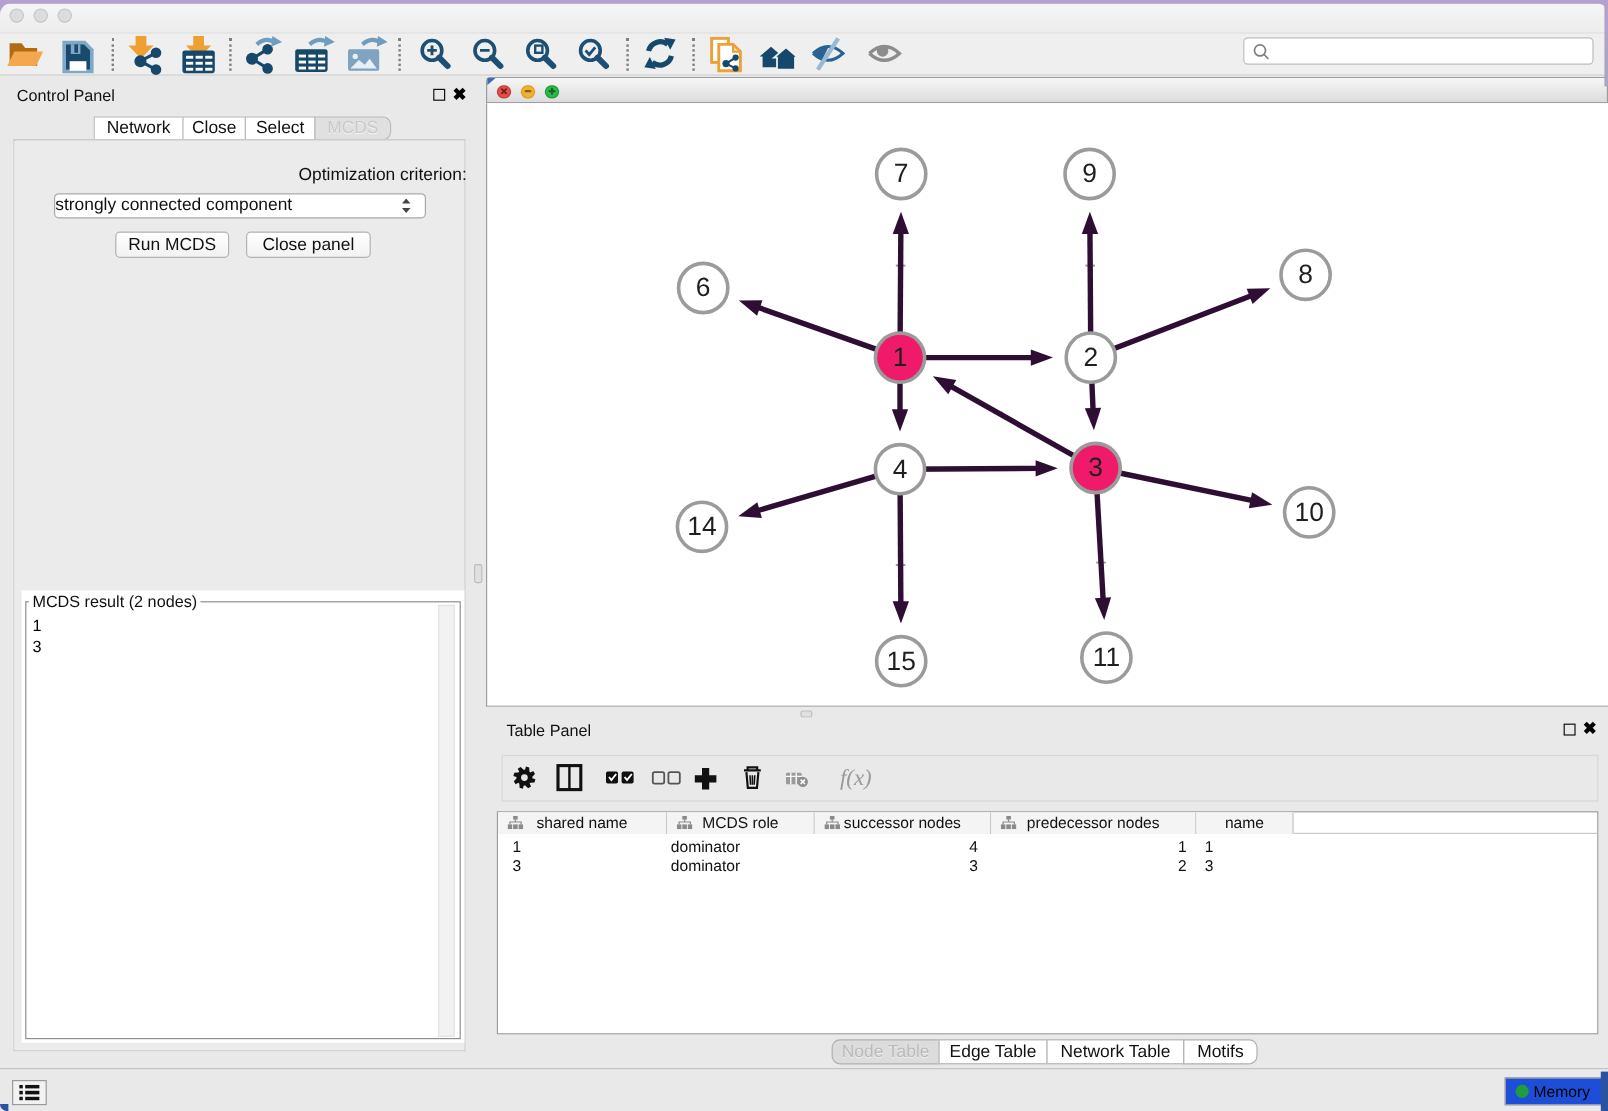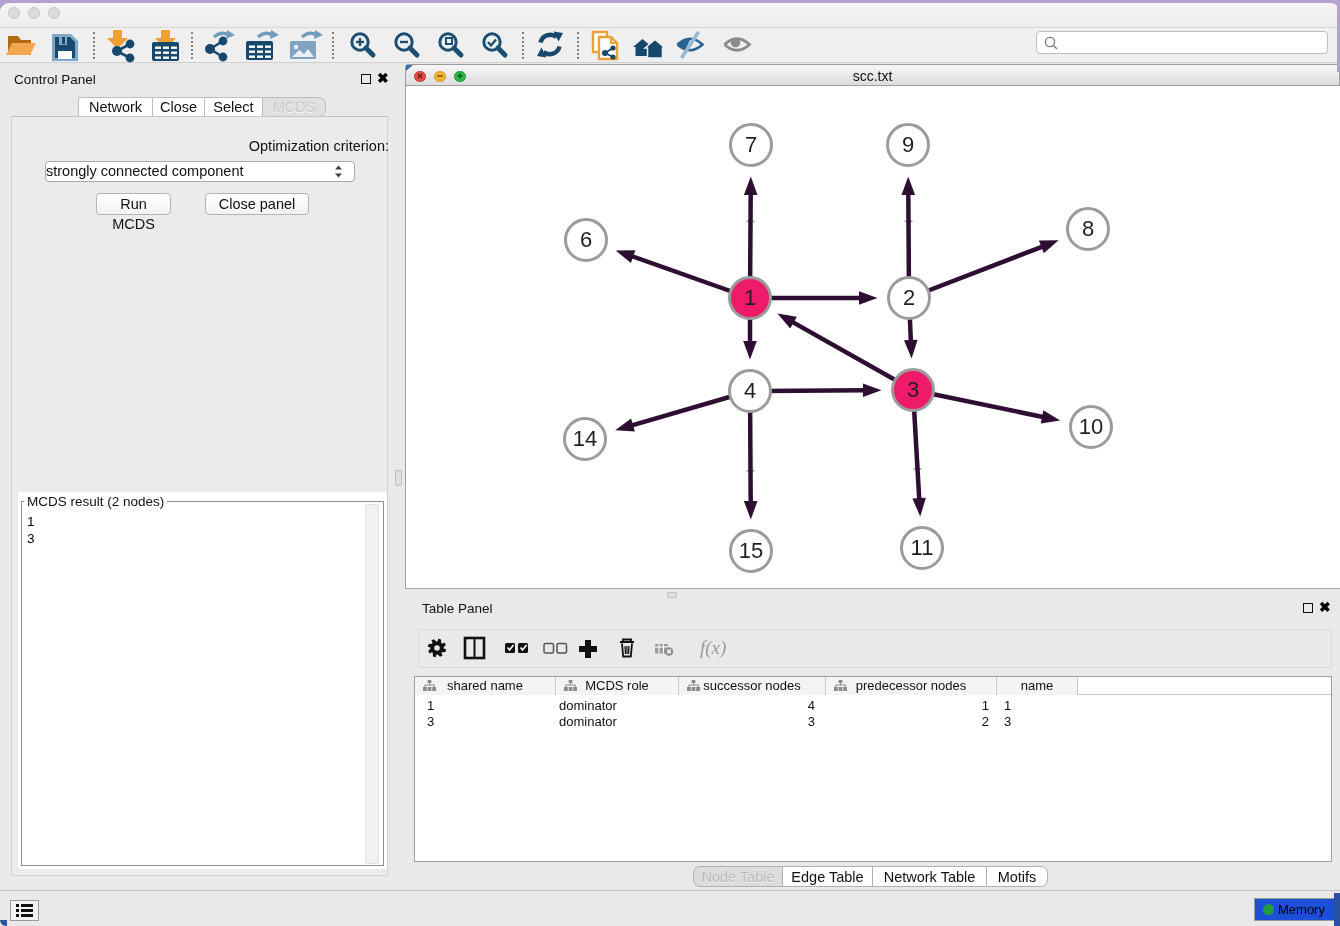--- a/index.html
+++ b/index.html
@@ -179,21 +179,21 @@
     <div class="tab tabsel" style="left:258px;width:64px;border-radius:0 7px 7px 0">MCDS</div>
   </div>
   <div class="abs inner">
     <div class="optlbl">Optimization criterion:</div>
     <div class="dd">strongly connected component
       <svg width="11" height="15" style="position:absolute;right:10px;top:2px" viewBox="0 0 11 15">
           <path d="M2 5.6 L5.5 1.4 L9 5.6 z" fill="#444"></path>
           <path d="M2 9.4 L5.5 13.6 L9 9.4 z" fill="#444"></path>
         </svg>
     </div>
-    <div class="btn" style="left:84px;width:75px">Run MCDS</div>
+    <div class="btn" style="left:84px;width:95px">Run MCDS</div>
     <div class="btn" style="left:193px;width:104px">Close panel</div>
     <div class="mcds">
       <div class="fs"></div>
       <div class="leg">MCDS result (2 nodes)</div>
       <div style="position:absolute;left:9px;top:21px;font-size:13.5px;line-height:17px">1<br>3</div>
       <div class="scroll"></div>
     </div>
   </div>
 </div>
 <div class="abs statusbar">
@@ -229,21 +229,20 @@
       <g stroke="#7c1a16" stroke-width="1.4">
           <line x1="3.8" y1="3.8" x2="8.2" y2="8.2"></line>
           <line x1="8.2" y1="3.8" x2="3.8" y2="8.2"></line>
         </g>
       <line x1="23.3" y1="6" x2="28.7" y2="6" stroke="#8a6210" stroke-width="1.8"></line>
       <g stroke="#0f6b22" stroke-width="1.8">
           <line x1="43.3" y1="6" x2="48.7" y2="6"></line>
           <line x1="46" y1="3.3" x2="46" y2="8.7"></line>
         </g>
     </svg>
-    <div style="position:absolute;top:3px;width:100%;text-align:center;font-size:14px;color:#111">scc.txt</div>
   </div>
   <div class="canvas">
       <svg width="934" height="502" viewBox="0 0 934 502" style="position:absolute;left:0;top:0">
         <line x1="344.0" y1="212.0" x2="344.7" y2="107.0" stroke="#2e0f33" stroke-width="4.5"></line>
         <polygon points="344.8,90.5 351.5,109.0 337.9,109.0" fill="#2e0f33"></polygon>
         <rect x="340.5" y="134.5" width="8" height="1.6" fill="#2e0f33" opacity="0.45"></rect>
         <line x1="344.0" y1="212.0" x2="225.3" y2="170.0" stroke="#2e0f33" stroke-width="4.5"></line>
         <polygon points="209.7,164.5 229.4,164.3 224.9,177.1" fill="#2e0f33"></polygon>
         <rect x="258.0" y="182.0" width="8" height="1.6" fill="#2e0f33" opacity="0.45"></rect>
         <line x1="344.0" y1="212.0" x2="455.0" y2="212.0" stroke="#2e0f33" stroke-width="4.5"></line>

